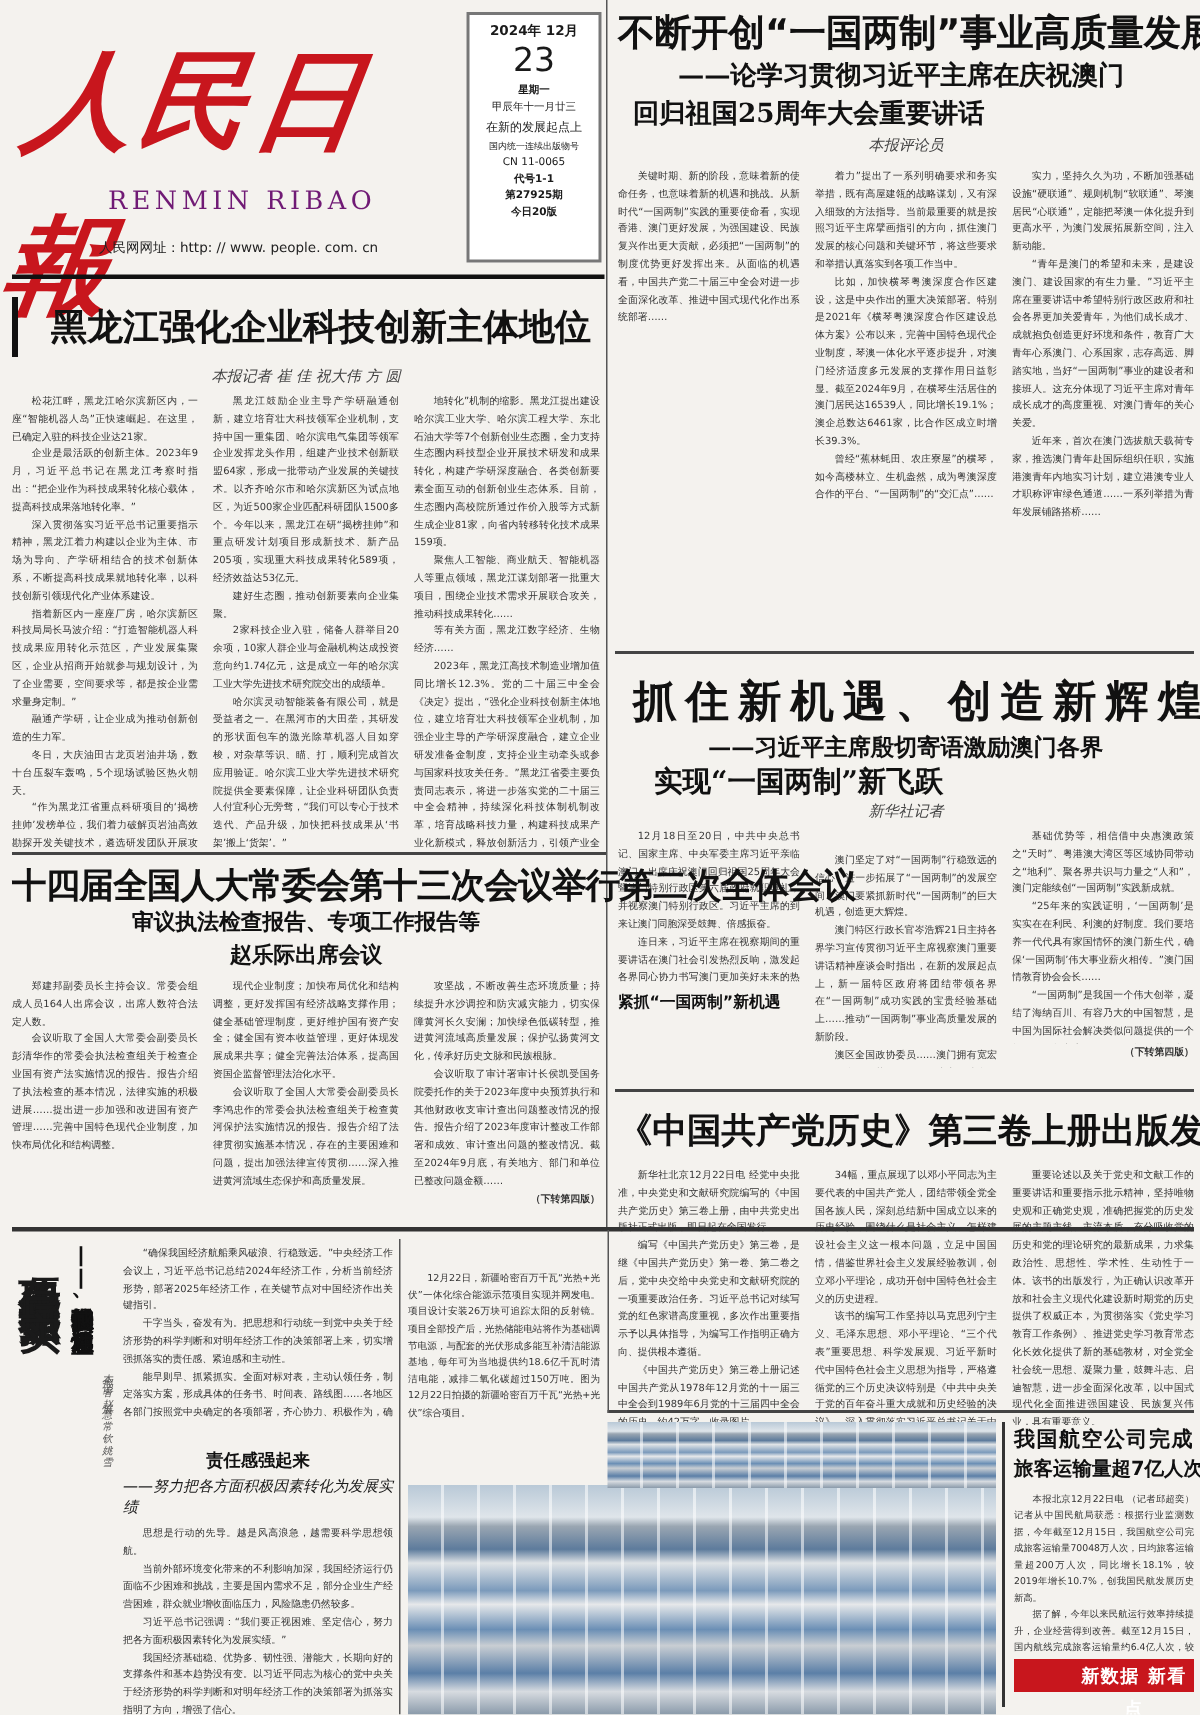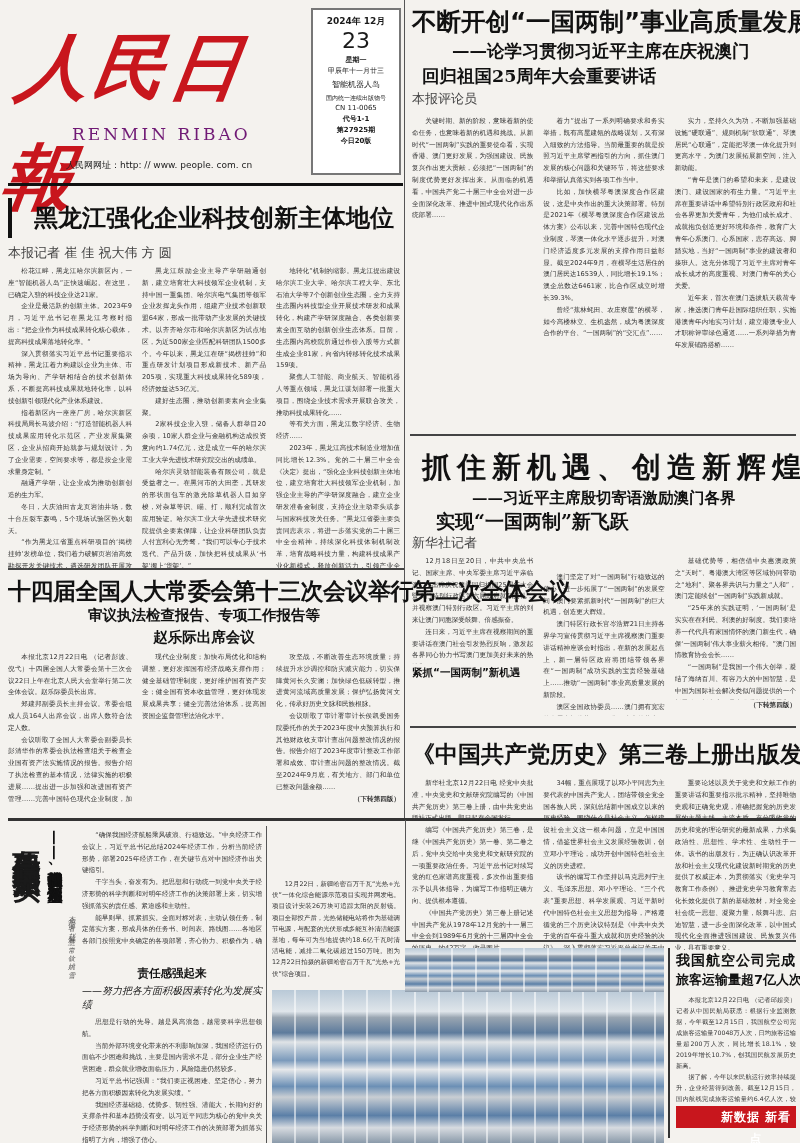--- a/index.html
+++ b/index.html
@@ -10,42 +10,42 @@
   .masthead-en { left: 72px; top: 124px; color: #701a75; font-family: "DejaVu Serif", serif; font-size: 17px; letter-spacing: 3px; }
   .masthead-url { left: 66px; top: 159px; font-size: 9px; color: #222; }
   .info-box { left: 311px; top: 8px; width: 90px; height: 167px; border: 2px solid #777; background: #fff; text-align: center; font-size: 7px; line-height: 11px; padding-top: 6px; }
   .info-box .date-ym { font-size: 9px; font-weight: bold; }
   .info-box .date-d { font-size: 22px; line-height: 28px; }
   .rule-top { left: 8px; top: 183px; width: 395px; height: 3px; background: #111; }
   .vrule { width: 1px; background: #555; }
   .hrule { height: 2px; background: #444; }
   .headline { font-weight: bold; color: #111; white-space: nowrap; }
   .sub { font-family: "DejaVu Serif", serif; font-weight: bold; color: #111; white-space: nowrap; }
-  .byline { font-size: 13px; color: #444; }
+  .byline { font-size: 10px; color: #444; text-align: center; font-style: italic; }
   .cols { display: flex; gap: 10px; }
   .col { flex: 1; font-size: 6.6px; line-height: 11.8px; color: #333; text-align: justify; overflow: hidden; }
   .col p { text-indent: 2em; }
   .photo { background: linear-gradient(180deg, #b9c9d7 0%, #dfe5ea 14%, #9aa6b2 18%, #5d7b9c 28%, #dfe3e6 34%, #7b9abb 46%, #e6e8ea 52%, #6b8fb5 63%, #c9ced3 70%, #5b7fa7 82%, #d7dbe0 90%, #8a9aaa 100%); }
   .photo::after { content: ""; position: absolute; inset: 0; background: repeating-linear-gradient(90deg, rgba(255,255,255,0.0) 0 22px, rgba(255,255,255,0.55) 22px 24px); }
   .vertical { writing-mode: vertical-rl; font-weight: bold; white-space: nowrap; }
   .red-badge { background: #c8161d; color: #fff; font-weight: bold; text-align: center; }
 </style>
 </head>
 <body>
 
 <div class="abs masthead-logo">人民日報</div>
 <div class="abs masthead-en">RENMIN RIBAO</div>
 <div class="abs masthead-url">人民网网址：http: // www. people. com. cn</div>
 
 <div class="abs info-box">
   <div class="date-ym">2024年 12月</div>
   <div class="date-d">23</div>
   <div style="font-weight:bold;">星期一</div>
   <div>甲辰年十一月廿三</div>
-  <div style="font-size:8px;margin:2px 0;">智能机器人岛</div>
+  <div style="font-size:8px;margin:2px 0;">在新的发展起点上</div>
   <div style="font-size:6px;">国内统一连续出版物号</div>
   <div>CN 11-0065</div>
   <div style="font-weight:bold;">代号1-1</div>
   <div style="font-weight:bold;">第27925期</div>
   <div style="font-weight:bold;">今日20版</div>
 </div>
 <div class="abs rule-top"></div>
 
 <div class="abs vrule" style="left:404px; top:0; height:820px;"></div>
 
@@ -131,26 +131,26 @@
   </div>
 </div>
 <div class="abs hrule" style="left:410px; top:726px; width:386px;"></div>
 
 <div class="abs" style="left:8px; top:578px; width:392px;">
   <div class="headline" style="font-size:23px; line-height:26px; font-family:'DejaVu Serif', serif; letter-spacing:-0.5px;">十四届全国人大常委会第十三次会议举行第二次全体会议</div>
   <div class="headline" style="font-size:14.5px; line-height:22px; text-align:center;">审议执法检查报告、专项工作报告等</div>
   <div class="headline" style="font-size:14.5px; line-height:22px; text-align:center; margin-bottom:4px;">赵乐际出席会议</div>
   <div class="cols" style="height:154px;">
     <div class="col">
-        <p style="text-indent: 2em;">本报北京12月22日电  （记者彭波、倪弋）十四届全国人大常委会第十三次会议22日上午在北京人民大会堂举行第二次全体会议。赵乐际委员长出席。</p>
         <p style="text-indent: 2em;">郑建邦副委员长主持会议。常委会组成人员164人出席会议，出席人数符合法定人数。</p>
         <p style="text-indent: 2em;">会议听取了全国人大常委会副委员长彭清华作的常委会执法检查组关于检查企业国有资产法实施情况的报告。报告介绍了执法检查的基本情况，法律实施的积极进展……提出进一步加强和改进国有资产管理……完善中国特色现代企业制度，加快布局优化和结构调整。</p>
       </div>
     <div class="col">
         <p style="text-indent: 2em;">现代企业制度；加快布局优化和结构调整，更好发挥国有经济战略支撑作用；健全基础管理制度，更好维护国有资产安全；健全国有资本收益管理，更好体现发展成果共享；健全完善法治体系，提高国资国企监督管理法治化水平。</p>
+        <p style="text-indent: 2em;">会议听取了全国人大常委会副委员长李鸿忠作的常委会执法检查组关于检查黄河保护法实施情况的报告。报告介绍了法律贯彻实施基本情况，存在的主要困难和问题，提出加强法律宣传贯彻……深入推进黄河流域生态保护和高质量发展。</p>
       </div>
     <div class="col">
       <div style="height:142px;overflow:hidden;">
           <p style="text-indent: 2em;">攻坚战，不断改善生态环境质量；持续提升水沙调控和防灾减灾能力，切实保障黄河长久安澜；加快绿色低碳转型，推进黄河流域高质量发展；保护弘扬黄河文化，传承好历史文脉和民族根脉。</p>
           <p style="text-indent: 2em;">会议听取了审计署审计长侯凯受国务院委托作的关于2023年度中央预算执行和其他财政收支审计查出问题整改情况的报告。报告介绍了2023年度审计整改工作部署和成效、审计查出问题的整改情况。截至2024年9月底，有关地方、部门和单位已整改问题金额……</p>
         </div>
       <div style="text-align:right;font-weight:bold;">（下转第四版）</div>
     </div>
   </div>
 </div>
@@ -189,21 +189,21 @@
       <p style="text-indent: 2em;">思想是行动的先导。越是风高浪急，越需要科学思想领航。</p>
       <p style="text-indent: 2em;">当前外部环境变化带来的不利影响加深，我国经济运行仍面临不少困难和挑战，主要是国内需求不足，部分企业生产经营困难，群众就业增收面临压力，风险隐患仍然较多。</p>
       <p style="text-indent: 2em;">习近平总书记强调：“我们要正视困难、坚定信心，努力把各方面积极因素转化为发展实绩。”</p>
       <p style="text-indent: 2em;">我国经济基础稳、优势多、韧性强、潜能大，长期向好的支撑条件和基本趋势没有变。以习近平同志为核心的党中央关于经济形势的科学判断和对明年经济工作的决策部署为抓落实指明了方向，增强了信心。</p>
       <p style="text-indent: 2em;">增强抓落实的责任感，要深刻把握“党中央集中统一领导是做好经济工作的根本保证”和五个“必须统筹”的规律性认识。</p>
     </div>
 
 </div>
 <div class="abs vrule" style="left:266px; top:826px; height:317px;"></div>
 
-<div class="abs" style="left:272px; top:879px; width:128px;">
+<div class="abs" style="left:272px; top:847px; width:128px;">
   <div class="col" style="height: 150px; font-size: 6.4px; line-height: 11.2px; text-indent: 2em;">12月22日，新疆哈密百万千瓦“光热+光伏”一体化综合能源示范项目实现并网发电。项目设计安装26万块可追踪太阳的反射镜。项目全部投产后，光热储能电站将作为基础调节电源，与配套的光伏形成多能互补清洁能源基地，每年可为当地提供约18.6亿千瓦时清洁电能，减排二氧化碳超过150万吨。图为12月22日拍摄的新疆哈密百万千瓦“光热+光伏”综合项目。</div>
   <div style="font-size:6.6px; text-align:center; font-weight:bold; margin-top:2px;">普拉提·尼亚孜摄（影像中国）</div>
 </div>
 <div class="abs vrule" style="left:405px; top:820px; height:122px;"></div>
 <div class="abs photo" style="left:272px; top:990px; width:392px; height:153px; overflow:hidden;"></div>
 <div class="abs photo" style="left:405px; top:948px; width:259px; height:44px; overflow:hidden;"></div>
 
 <div class="abs vrule" style="left:668px; top:948px; height:190px; background:#333; width:2px;"></div>
 <div class="abs" style="left:676px; top:950px; width:120px;">
   <div class="headline" style="font-size:14px; line-height:20px; letter-spacing:1px;">我国航空公司完成</div>

